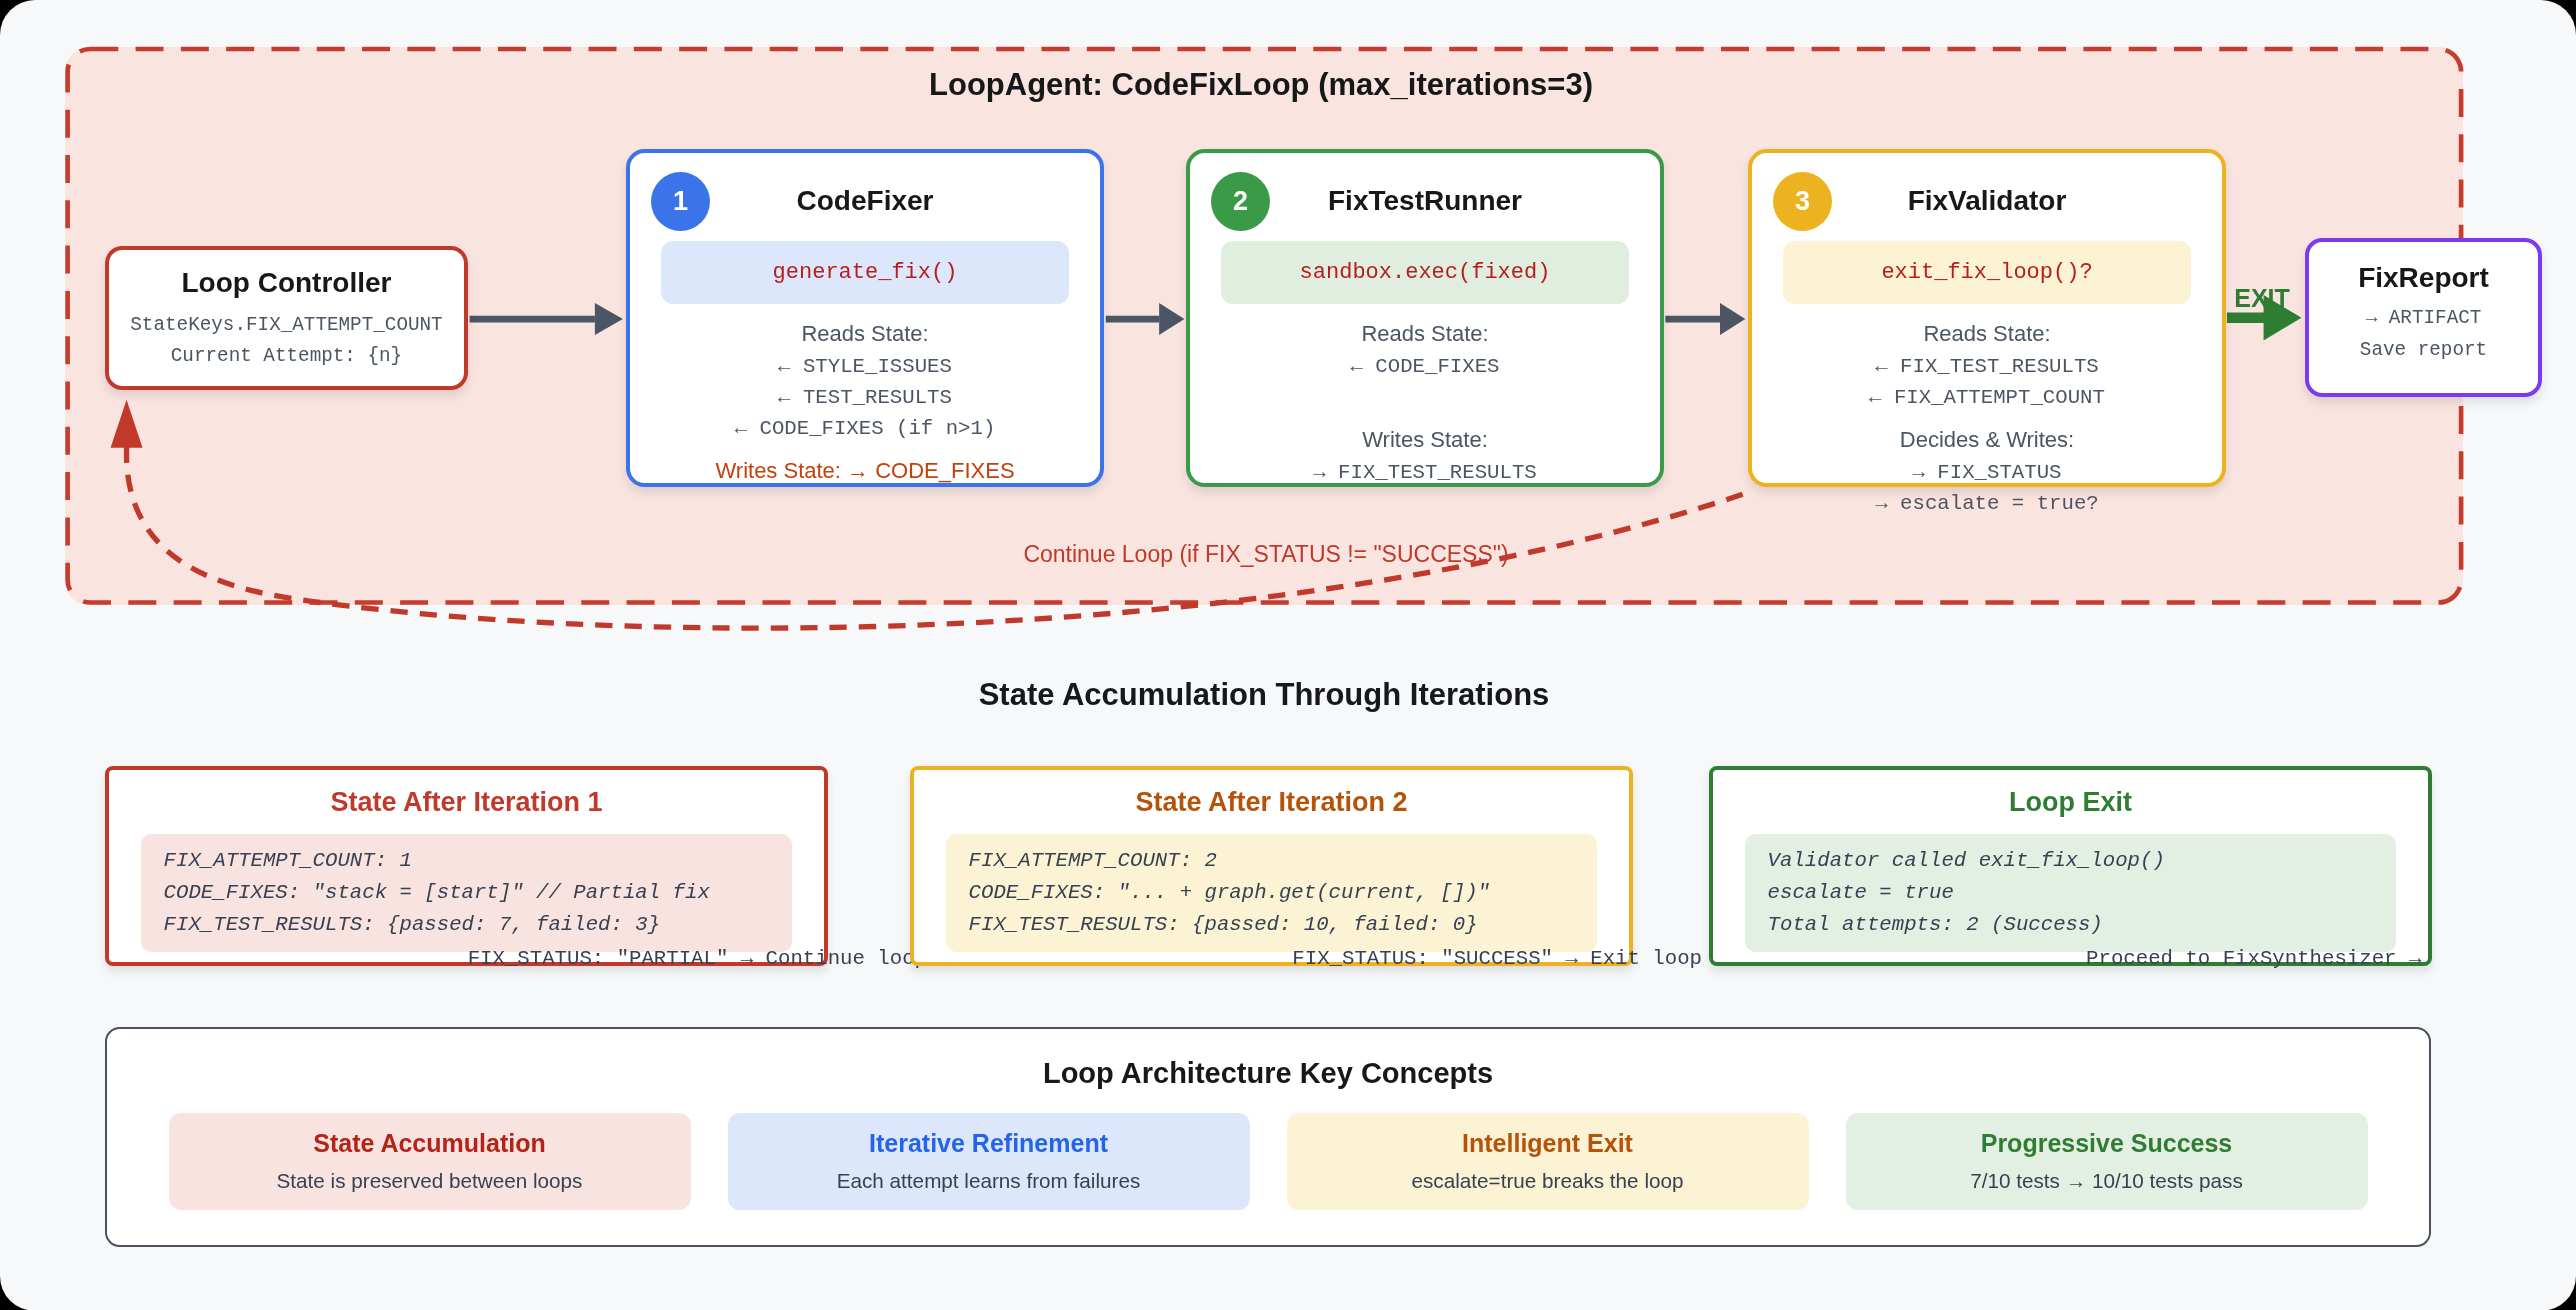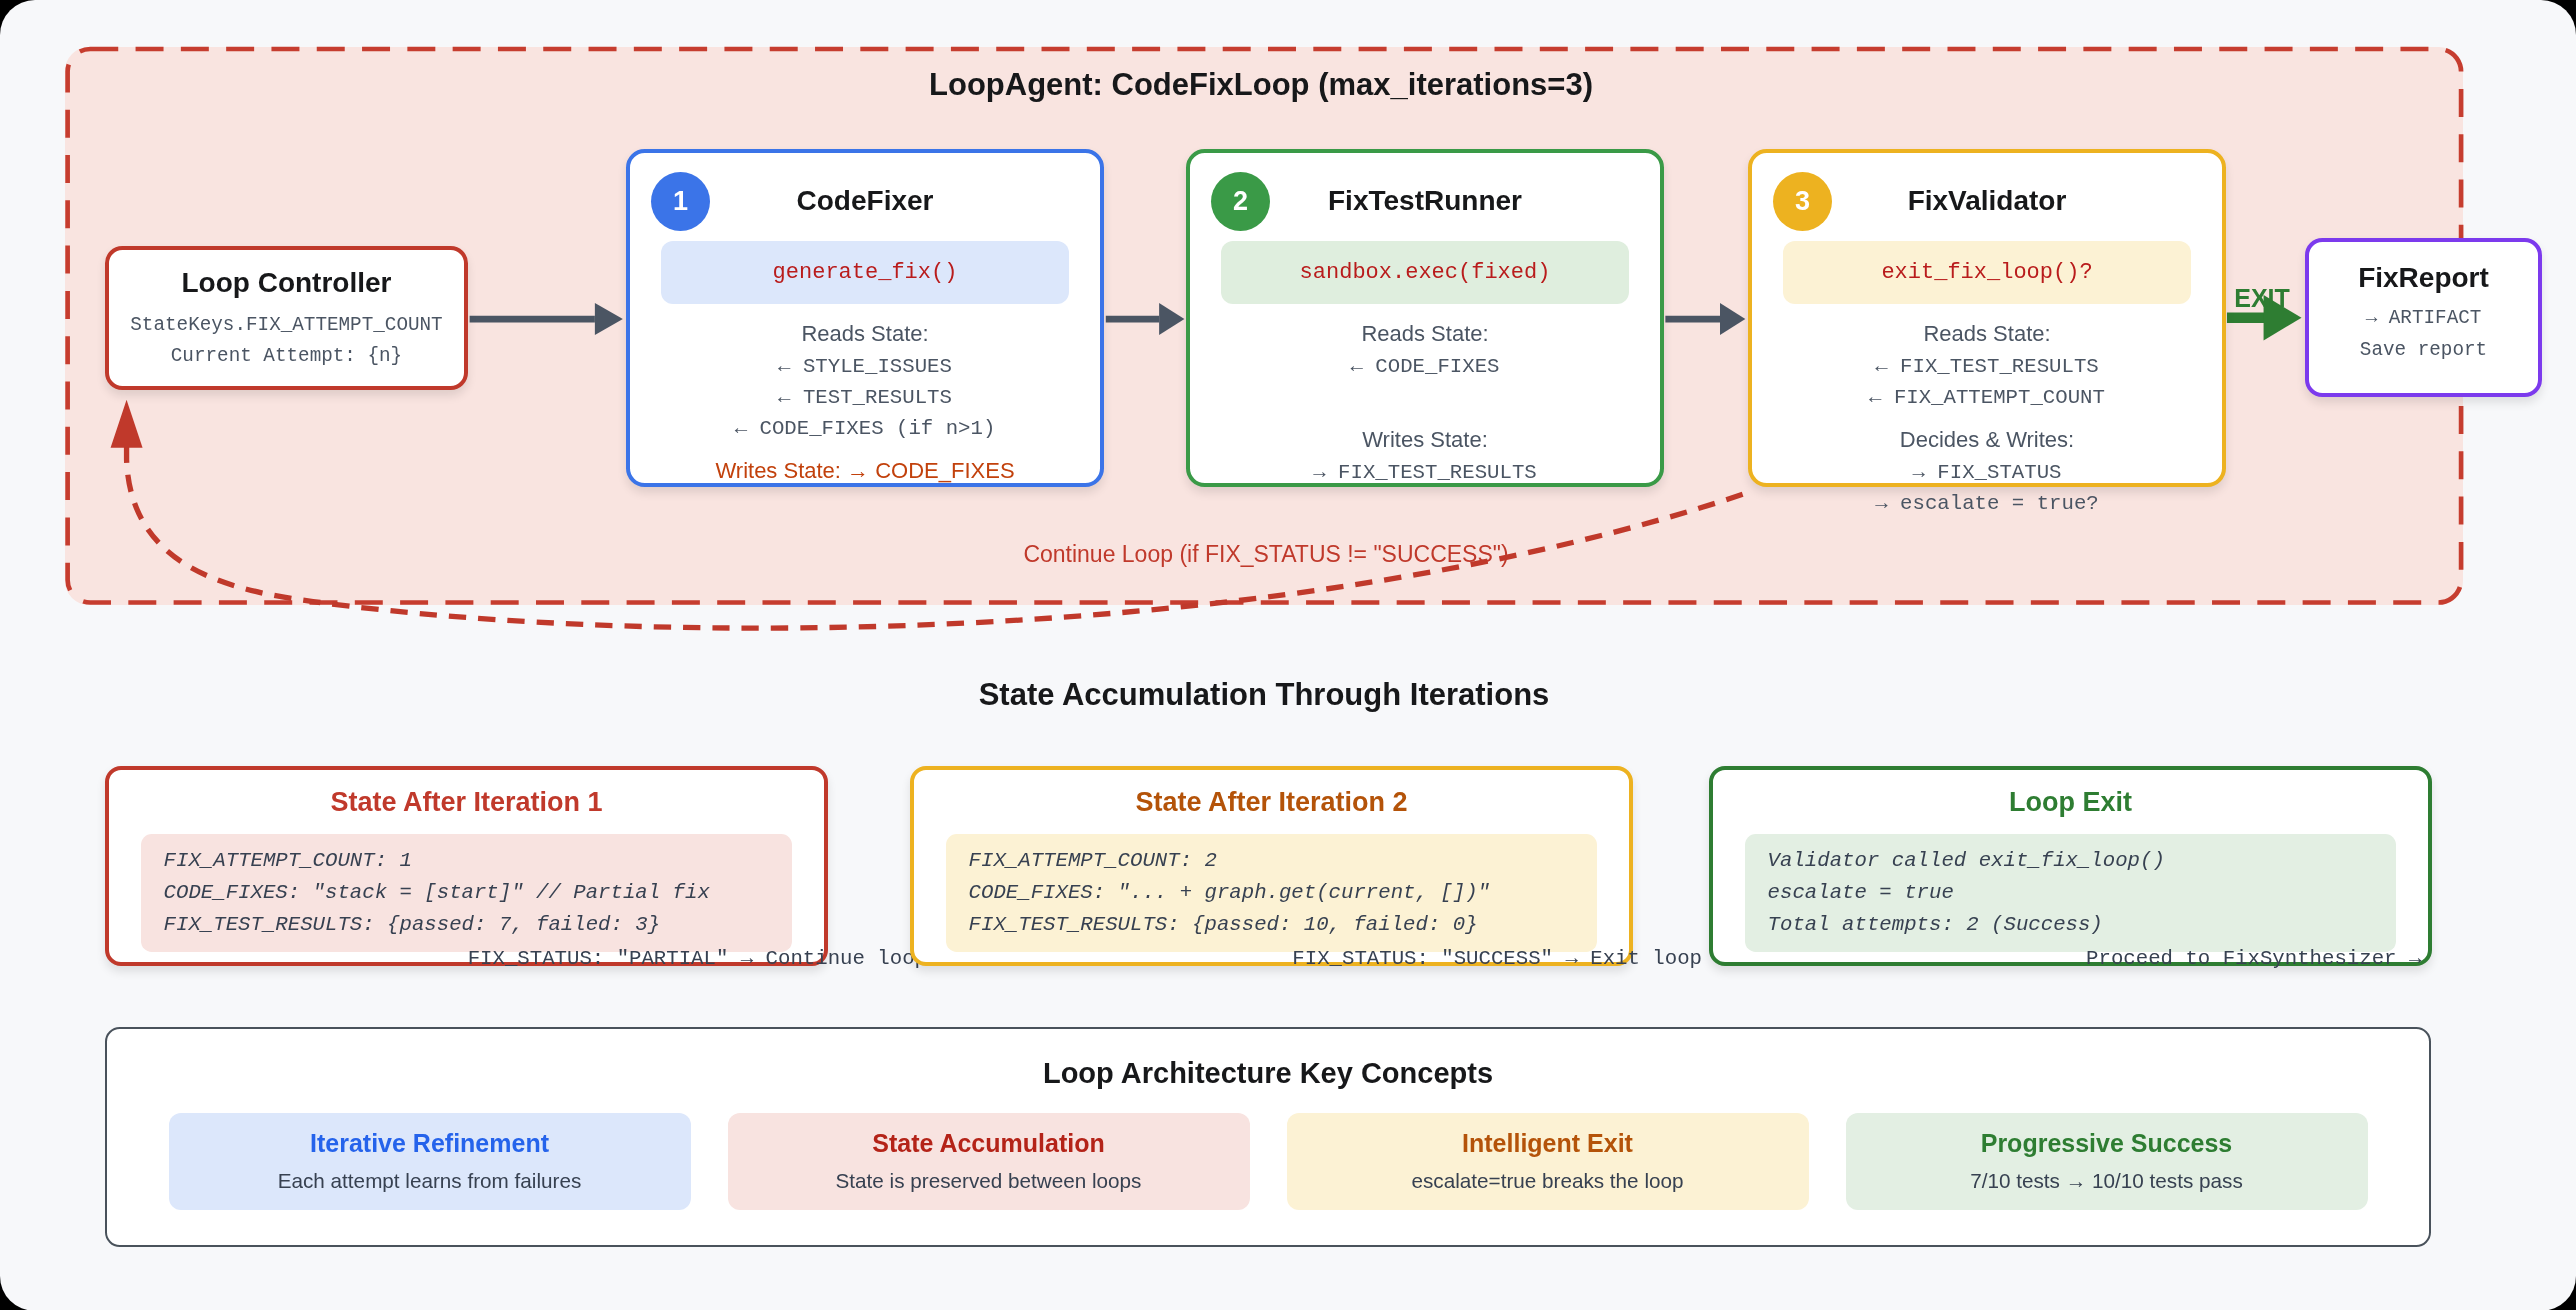--- a/index.html
+++ b/index.html
@@ -54,21 +54,21 @@
   .fix-report .mline { font-family: "Liberation Mono", monospace; color: #4b5563; font-size: 19.3px; }
   .fix-report .mline.first { margin-top: 13.3px; }
   .fix-report .mline.second { margin-top: 9.3px; }
 
   .continue-label { position: absolute; left: 966px; top: 541px; width: 600px; text-align: center;
                     font-size: 23px; color: #c0392b; z-index: 2; }
 
   
   .state-heading { position: absolute; left: 65px; top: 677px; width: 2398px; text-align: center;
                    font-size: 31px; font-weight: bold; color: #17181a; z-index: 2; }
-  .state-box { top: 766px; width: 723px; height: 200px; border-radius: 16px; text-align: center; }
+  .state-box { top: 766px; width: 723px; height: 200px; border-radius: 8px; text-align: center; }
   .state-box.red    { left: 105px;  border: 4px solid #c0392b; z-index: 3; }
   .state-box.yellow { left: 910px; border: 4px solid #edb220; z-index: 4; }
   .state-box.green  { left: 1709px; border: 4px solid #2e7d32; z-index: 5; }
   .state-box h3 { padding-top: 17.3px; font-size: 27px; font-weight: bold; }
   .state-box.red h3 { color: #c0392b; }
   .state-box.yellow h3 { color: #b45309; }
   .state-box.green h3 { color: #2e7d32; }
   .state-code { margin: 16px 32px 0; border-radius: 10.7px; padding: 10.7px 22.6px; text-align: left;
                 font-family: "Liberation Mono", monospace; font-size: 20.7px; color: #374151;
                 line-height: 32px; white-space: pre; font-style: italic; }
@@ -198,28 +198,28 @@
     <h3>Loop Exit</h3>
     <div class="state-code">Validator called exit_fix_loop()
 escalate = true
 Total attempts: 2 (Success)</div>
     <div class="outcome">Proceed to FixSynthesizer →</div>
   </div>
 
   <div class="concepts">
     <h2>Loop Architecture Key Concepts</h2>
     <div class="cards">
+      <div class="card c2">
+        <h4>State Accumulation</h4>
+        <p>State is preserved between loops</p>
+      </div>
       <div class="card c1">
         <h4>Iterative Refinement</h4>
         <p>Each attempt learns from failures</p>
       </div>
-      <div class="card c2">
-        <h4>State Accumulation</h4>
-        <p>State is preserved between loops</p>
-      </div>
       <div class="card c3">
         <h4>Intelligent Exit</h4>
         <p>escalate=true breaks the loop</p>
       </div>
       <div class="card c4">
         <h4>Progressive Success</h4>
         <p>7/10 tests → 10/10 tests pass</p>
       </div>
     </div>
   </div>

